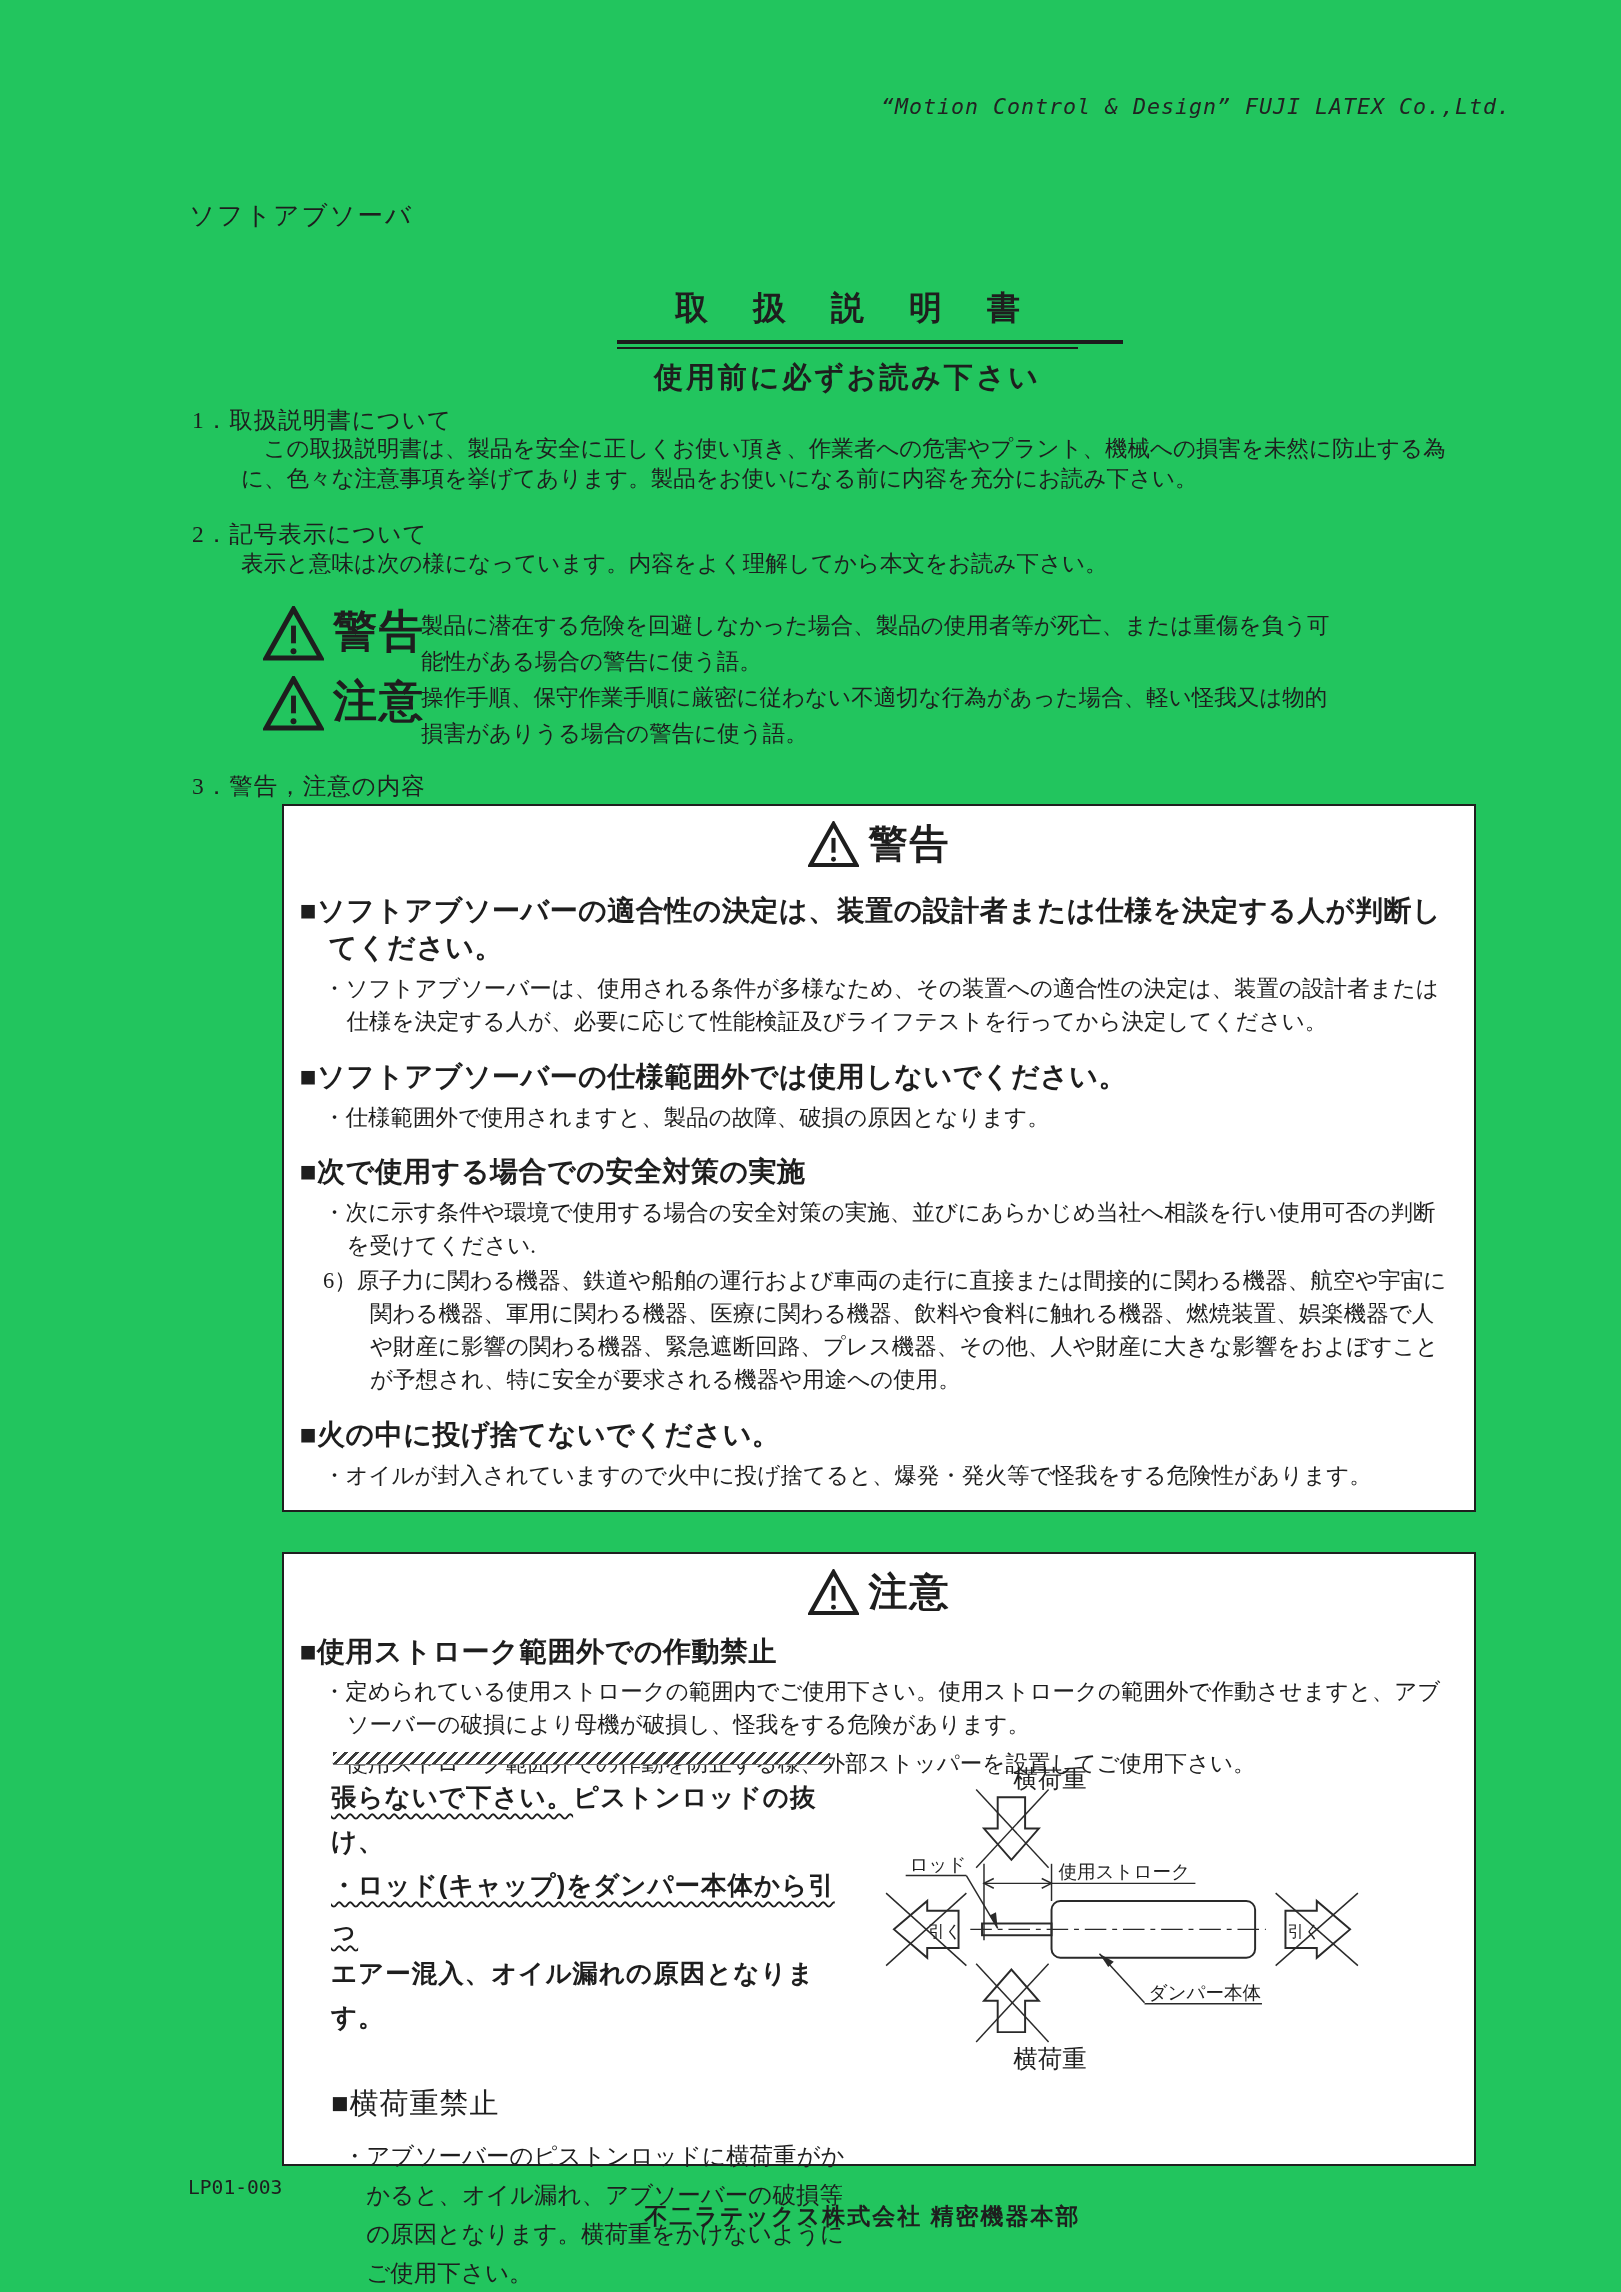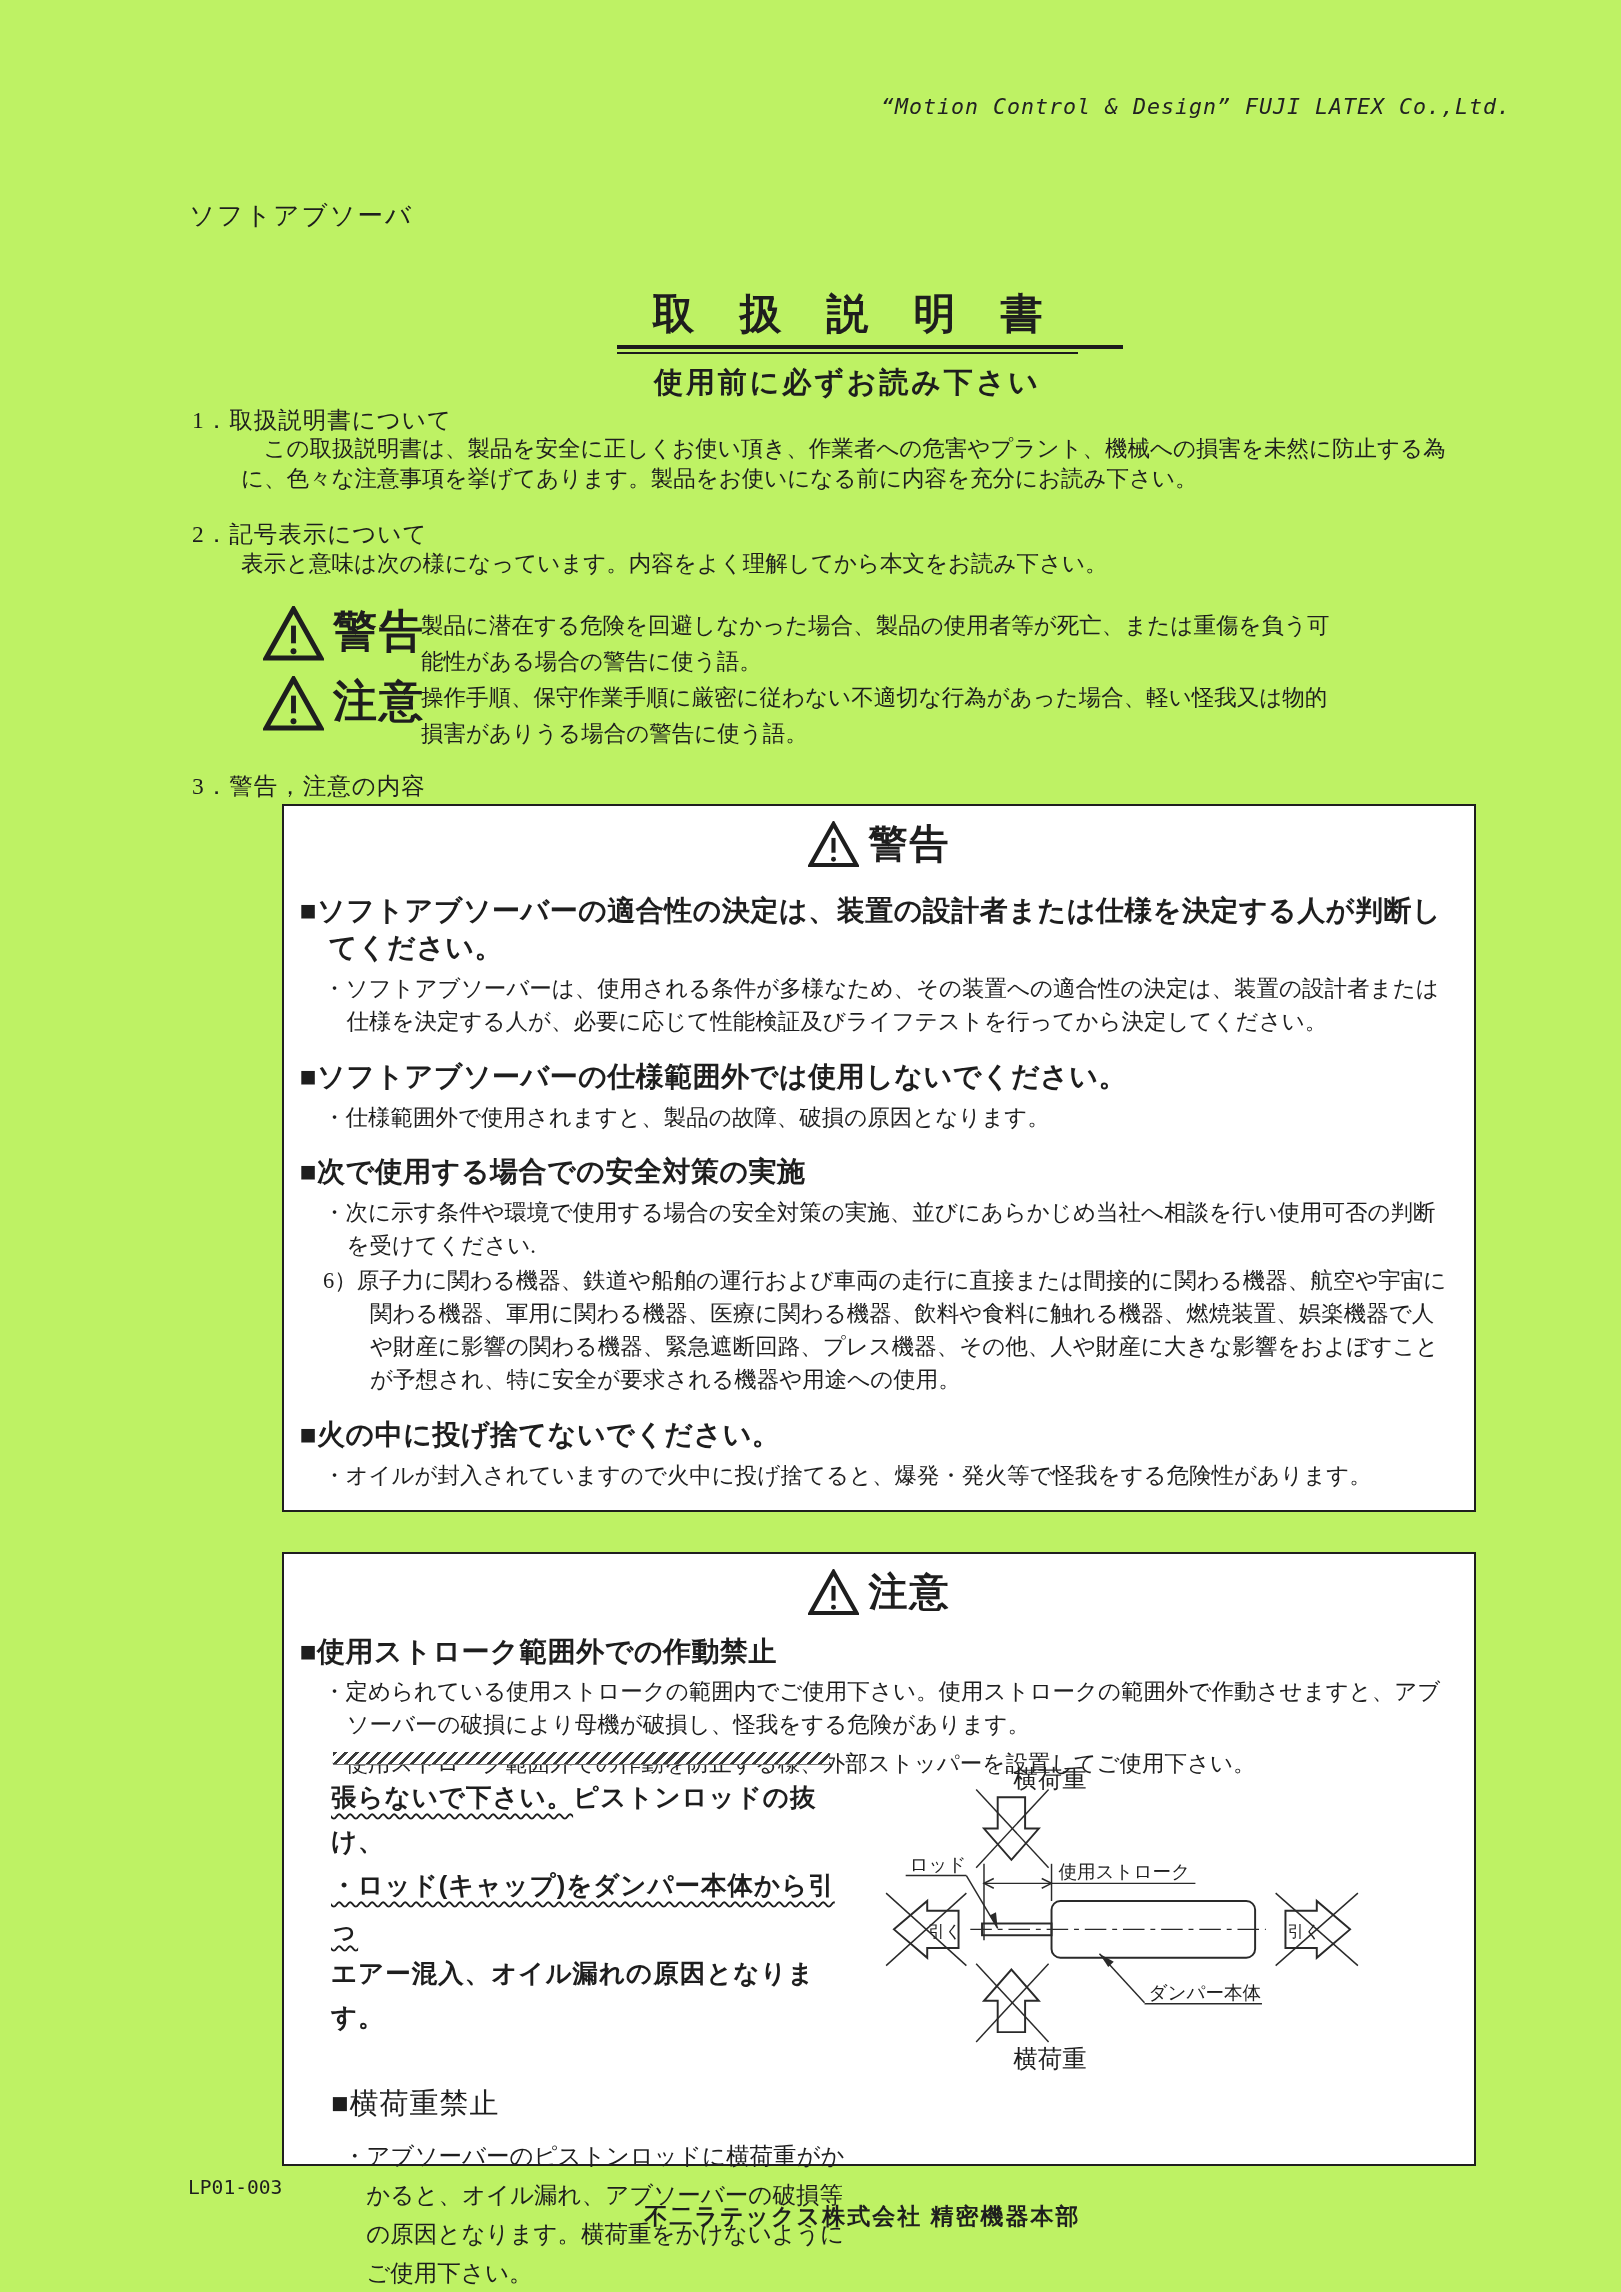--- a/index.html
+++ b/index.html
@@ -1,33 +1,33 @@
 <!DOCTYPE html>
 <html lang="ja"><head>
 <meta charset="utf-8">
 <style>
   html,body{margin:0;padding:0;background:#e8e8e8;}
   .page{
-    position:relative; width:1621px; height:2293px; background:#bef264;
+    position:relative; width:1621px; height:2293px; background:#22c55e;
     font-family:"Liberation Serif", serif; color:#1e1e1e; overflow:hidden;
     margin:0 auto;
   }
   .abs{position:absolute;}
   
   .brand{
     top:94px; right:110px; font-family:"DejaVu Sans Mono", monospace;
     font-style:italic; font-size:21.6px; letter-spacing:1px; color:#222;
   }
   .product{ left:189px; top:198px; font-size:25.5px; letter-spacing:2px; }
   
   .title-block{ left:617px; top:286px; width:461px; text-align:center; }
   .title-main{
     font-family:"Liberation Sans", sans-serif; font-weight:bold;
-    font-size:42px; letter-spacing:45px; margin-right:-45px;
-    border-bottom:4.9px solid #1c1c1c; padding-bottom:3px; white-space:nowrap;
+    font-size:33px; letter-spacing:45px; margin-right:-45px;
+    border-bottom:4.9px solid #1c1c1c; padding-bottom:9px; white-space:nowrap;
   }
   .title-underline2{ height:0; border-top:2px solid #1c1c1c; margin-top:2.9px; }
   .title-sub{
     font-family:"Liberation Sans", sans-serif; font-weight:bold;
     font-size:29px; letter-spacing:2.9px; margin-top:8.8px; white-space:nowrap;
   }
   
   .sec-h{ font-size:23.5px; letter-spacing:1px; }
   .sec-body{ font-size:22.5px; line-height:30px; }
   .s1-body{ left:241px; top:434px; width:1243px; text-indent:1em; }

